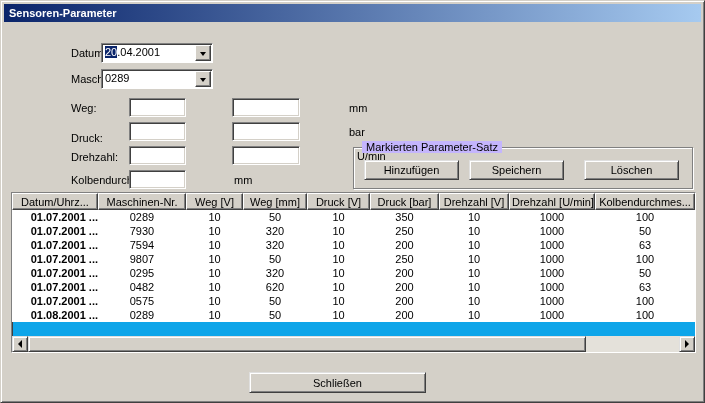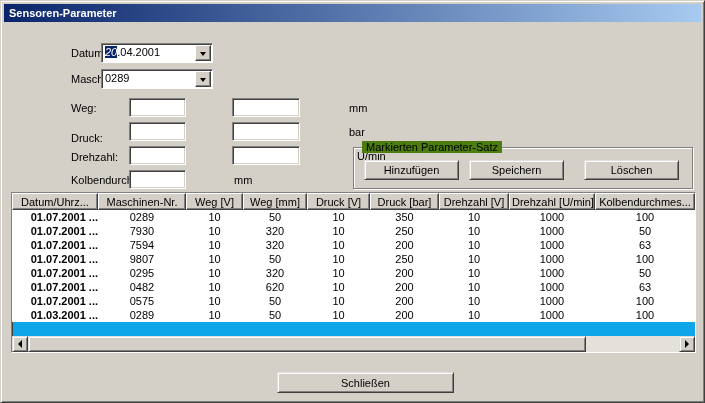--- a/index.html
+++ b/index.html
@@ -38,28 +38,28 @@
   .combo-value { flex:1; padding:2px 2px 0 3px; white-space:nowrap; overflow:hidden; }
   .combo-btn {
     width:16px; margin:1px; background:#d4d0c8;
     border:1px solid; border-color:#fff #404040 #404040 #fff;
     box-shadow: inset -1px -1px 0 #808080;
     display:flex; align-items:center; justify-content:center;
   }
   .tri-down { width:0; height:0; border:3px solid transparent; border-top:4px solid #000; margin-top:4px; }
   .tri-left { width:0; height:0; border:4px solid transparent; border-left:none; border-right:4px solid #000; }
   .tri-right { width:0; height:0; border:4px solid transparent; border-right:none; border-left:4px solid #000; }
-  .sel { background:var(--selection,#0a246a); color:#fff;font-style:italic; }
+  .sel { background:var(--selection,#0a246a); color:#fff; }
   .groupbox {
     position:absolute; left:352px; top:146px; width:340px; height:42px;
     border:1px solid #808080;
     box-shadow: inset 1px 1px 0 #fff, 1px 1px 0 #fff;
   }
   .groupbox-title {
-    position:absolute; top:-7px; left:8px; background:#4d7c0f; padding:0 4px; white-space:nowrap;
+    position:absolute; top:-7px; left:8px; background:#c4b5fd; padding:0 4px; white-space:nowrap;
   }
   .btn {
     position:absolute; background:#d4d0c8; color:#000;
     border:1px solid; border-color:#dfdfdf #404040 #404040 #dfdfdf;
     box-shadow: inset 1px 1px 0 #fff, inset -1px -1px 0 #808080;
     display:flex; align-items:center; justify-content:center;
     font:11px "Liberation Sans", sans-serif; cursor:default; white-space:nowrap;
   }
   .table-wrap {
     position:absolute; left:10px; top:191px; width:685px; height:161px; background:#0ea5e9;
@@ -249,21 +249,21 @@
             <td>0575</td>
             <td>10</td>
             <td>50</td>
             <td>10</td>
             <td>200</td>
             <td>10</td>
             <td>1000</td>
             <td>100</td>
           </tr>
           <tr>
-            <td class="cell-left">01.03.2001 ...</td>
+            <td class="cell-left">01.08.2001 ...</td>
             <td>0289</td>
             <td>10</td>
             <td>50</td>
             <td>10</td>
             <td>200</td>
             <td>10</td>
             <td>1000</td>
             <td>100</td>
           </tr>
         </tbody>
@@ -272,15 +272,15 @@
       <div class="scroll-btn left">
           <span class="tri-left"></span>
         </div>
       <div class="scroll-thumb"></div>
       <div class="scroll-btn right">
           <span class="tri-right"></span>
         </div>
     </div>
   </div>
 
-  <div class="btn" style="left:276px;top:371px;width:177px;height:21px">Schließen</div>
+  <div class="btn" style="left:248px;top:371px;width:177px;height:21px">Schließen</div>
 
 </div>
 
 </body></html>

